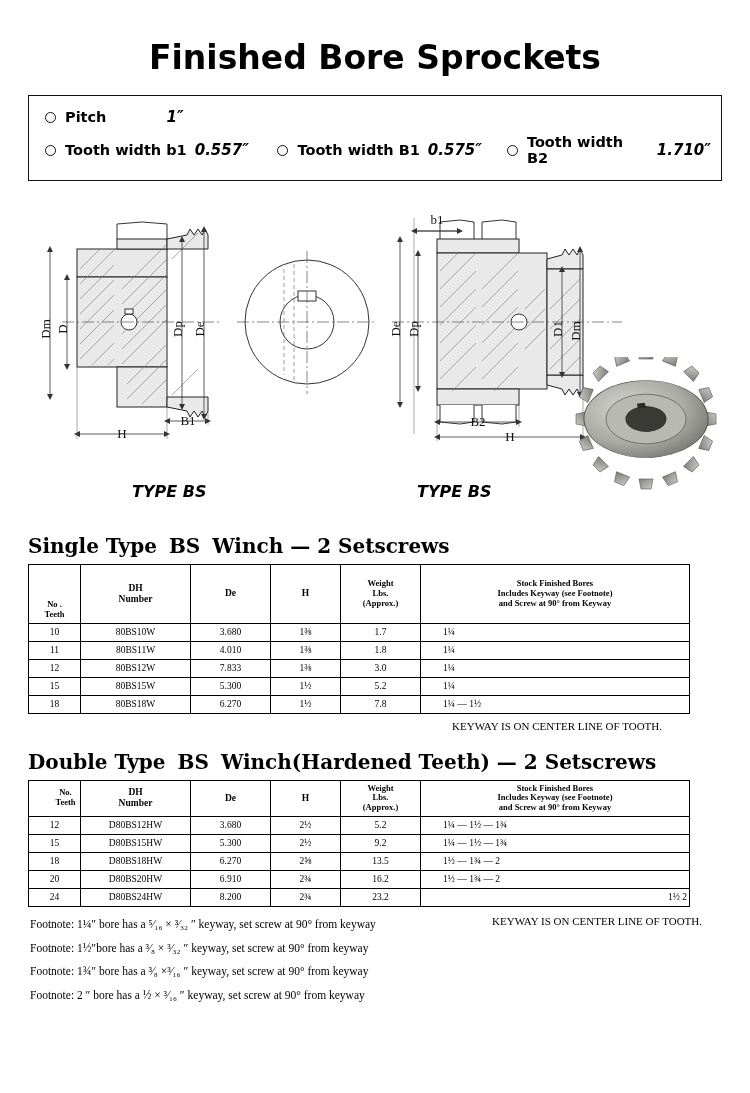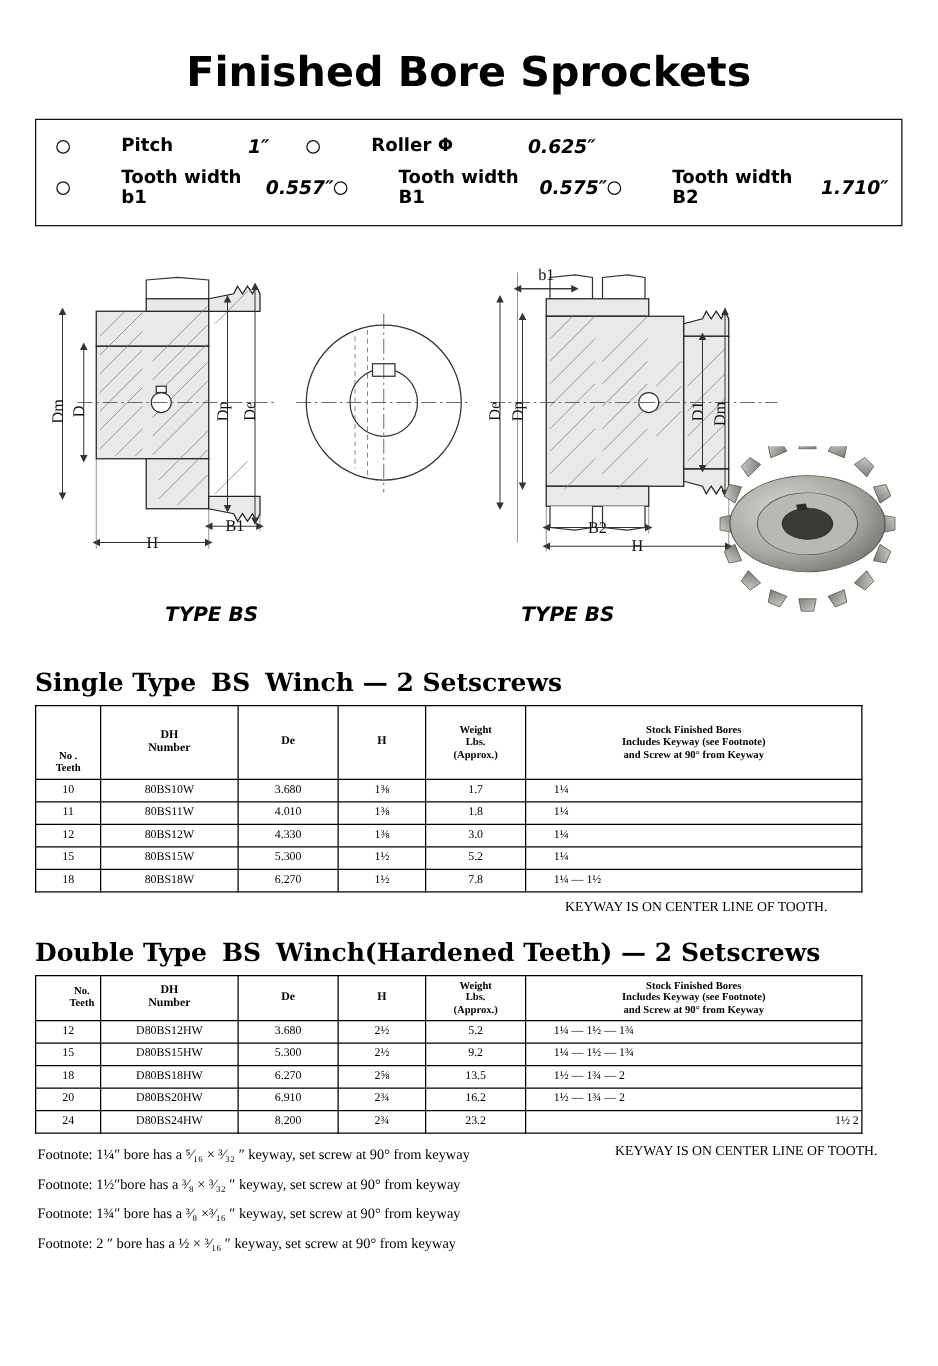--- a/index.html
+++ b/index.html
@@ -44,21 +44,20 @@
     border: 1.4px solid #111;
     border-radius: 50%;
     display: inline-block;
     margin-right: 9px;
     flex: none;
   }
   .spec-label {
     font-family: "DejaVu Sans", sans-serif;
     font-weight: bold;
     font-size: 14.5px;
-    margin-left: 32px;
   }
   .spec-value {
     font-family: "DejaVu Sans", sans-serif;
     font-weight: bold;
     font-size: 15px;
     font-style: italic;
     margin-left: 14px;
   }
   
   .drawings {
@@ -133,25 +132,20 @@
 <div class="page">
 
   <div class="title">Finished Bore Sprockets</div>
 
   <div class="spec-box">
     <div class="spec-row">
       <div class="spec-item" style="width:200px;">
         <span class="bullet"></span>
         <span class="spec-label">Pitch</span>
         <span class="spec-value" style="margin-left:60px;">1″</span>
-      </div>
-      <div class="spec-item">
-        <span class="bullet"></span>
-        <span class="spec-label">Roller Φ</span>
-        <span class="spec-value" style="margin-left:60px;">0.625″</span>
       </div>
     </div>
     <div class="spec-row">
       <div class="spec-item" style="width:233px;">
         <span class="bullet"></span>
         <span class="spec-label">Tooth width b1</span>
         <span class="spec-value" style="margin-left:8px;">0.557″</span>
       </div>
       <div class="spec-item" style="width:230px;">
         <span class="bullet"></span>
@@ -460,21 +454,21 @@
         <td>11</td>
         <td>80BS11W</td>
         <td>4.010</td>
         <td>1⅜</td>
         <td>1.8</td>
         <td style="text-align:left; padding-left:22px;">1¼</td>
       </tr>
       <tr>
         <td>12</td>
         <td>80BS12W</td>
-        <td>4.330</td>
+        <td>7.833</td>
         <td>1⅜</td>
         <td>3.0</td>
         <td style="text-align:left; padding-left:22px;">1¼</td>
       </tr>
       <tr>
         <td>15</td>
         <td>80BS15W</td>
         <td>5.300</td>
         <td>1½</td>
         <td>5.2</td>

